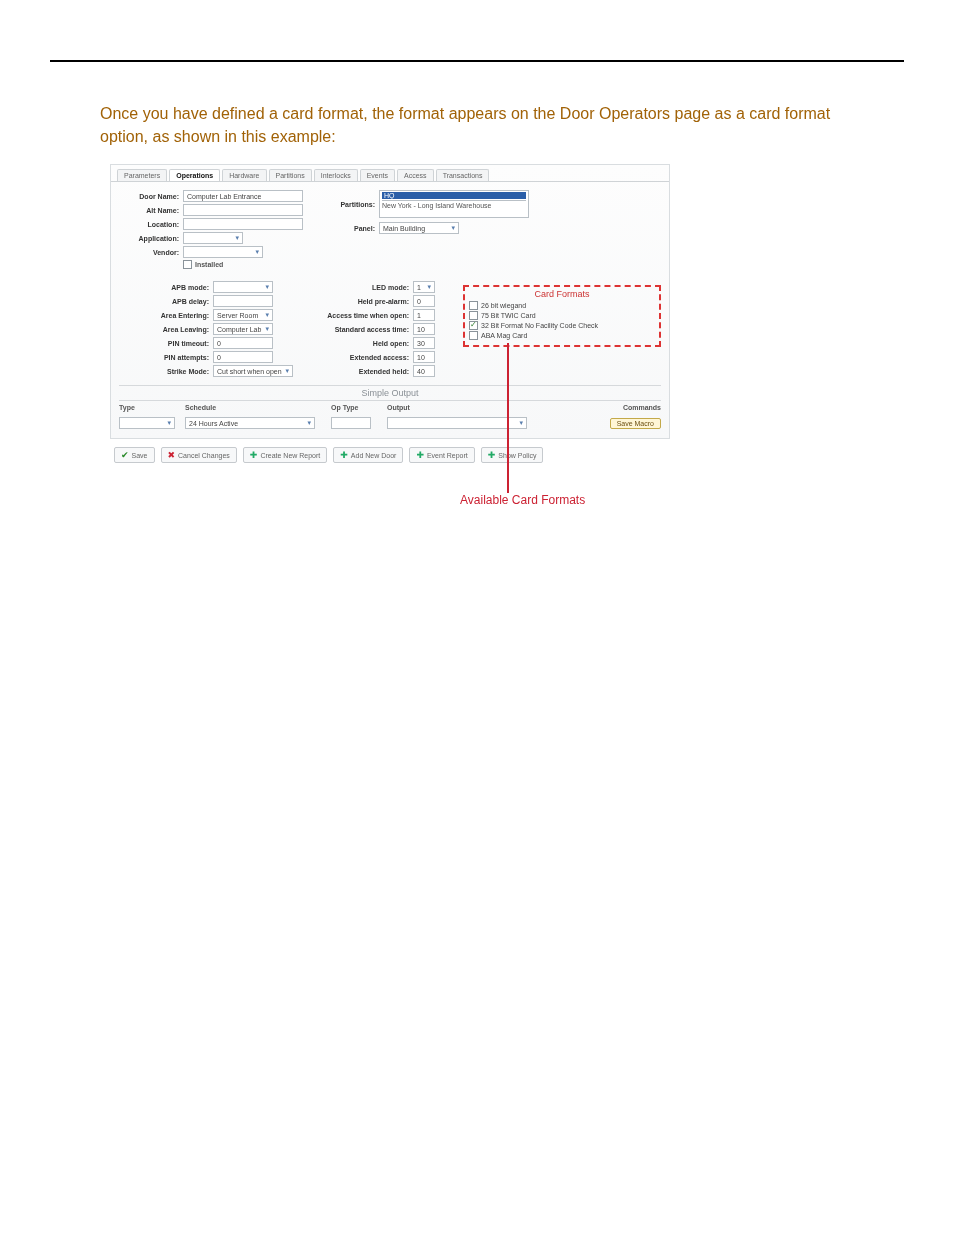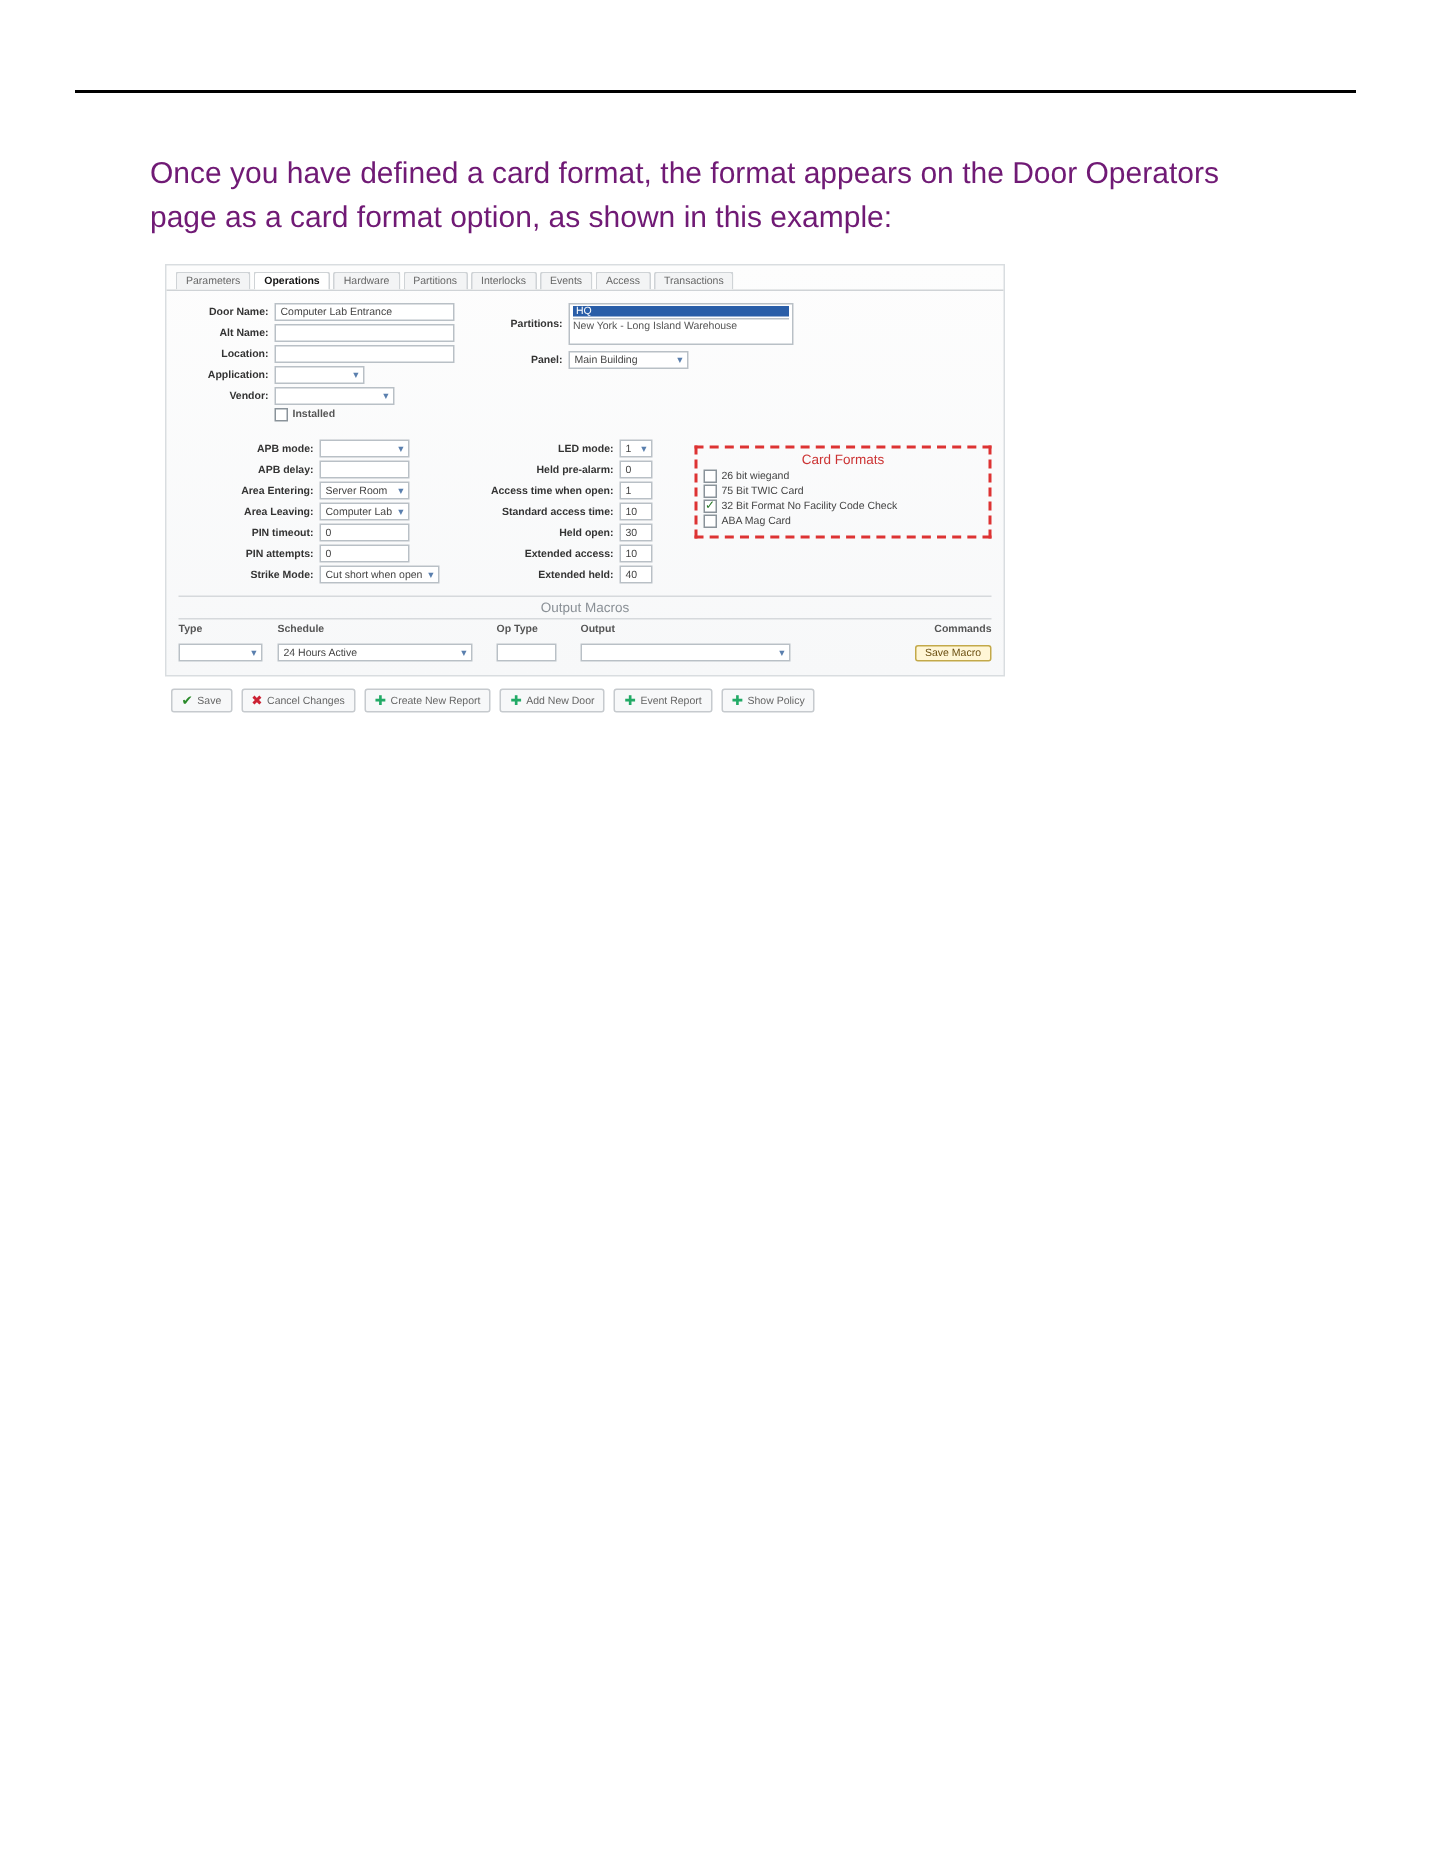--- a/index.html
+++ b/index.html
@@ -5,21 +5,21 @@
   * { box-sizing: border-box; margin: 0; padding: 0; }
   body {
     font-family: Arial, Helvetica, sans-serif;
     background: #fff;
     width: 954px;
     margin: 0 auto;
     padding: 60px 50px 40px 50px;
     color: #222;
   }
   .top-rule { border-top: 2px solid #000; margin-bottom: 40px; }
-  .intro-text { font-size: 20px; line-height: 1.45; color: #701a75; padding: 0 50px 16px 50px; }
+  .intro-text { font-size: 16px; line-height: 1.45; color: #a16207; padding: 0 50px 16px 50px; }
   .figure-wrap { padding: 0 0 0 60px; }
   .app-box {
     width: 560px;
     background: linear-gradient(#fdfdfd,#f7f8f9);
     border: 1px solid #d9dde0;
     font-size: 7px;
     color: #555;
     position: relative;
     padding-bottom: 6px;
   }
@@ -282,21 +282,21 @@
               <span>32 Bit Format No Facility Code Check</span>
             </div>
           <div class="cf-item">
               <span class="chk"></span>
               <span>ABA Mag Card</span>
             </div>
         </div>
       </div>
     </div>
 
-    <div class="macros-head">Output Macros</div>
+    <div class="macros-head">Simple Output</div>
     <div class="macros-row">
       <span class="mh type">Type</span>
       <span class="mh sched">Schedule</span>
       <span class="mh optype">Op Type</span>
       <span class="mh output">Output</span>
       <span class="mh commands" style="margin-left:auto">Commands</span>
     </div>
     <div class="macros-row">
       <span class="mv" style="width:60px">
           <span class="kv-v sel" style="width:54px"></span>
@@ -334,14 +334,18 @@
     <span class="btn">
         <span class="ic-blue">✚</span>
         <span>Event Report</span>
       </span>
     <span class="btn">
         <span class="ic-blue">✚</span>
         <span>Show Policy</span>
       </span>
   </div>
 
+  <div class="arrow-wrap">
+    <div class="arrow-line"></div>
+    <div class="arrow-label">Available Card Formats</div>
+  </div>
 
 </div>
 
 </body></html>

